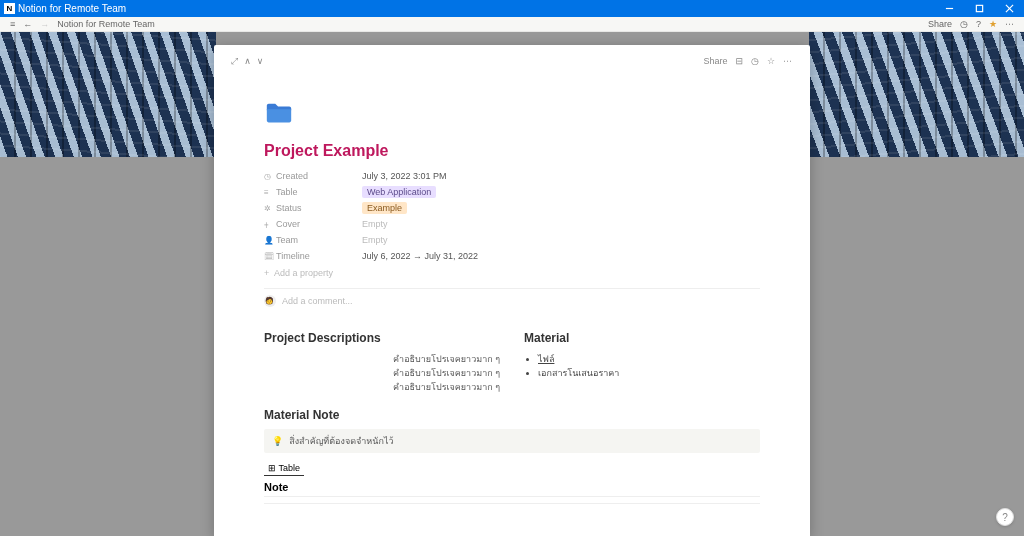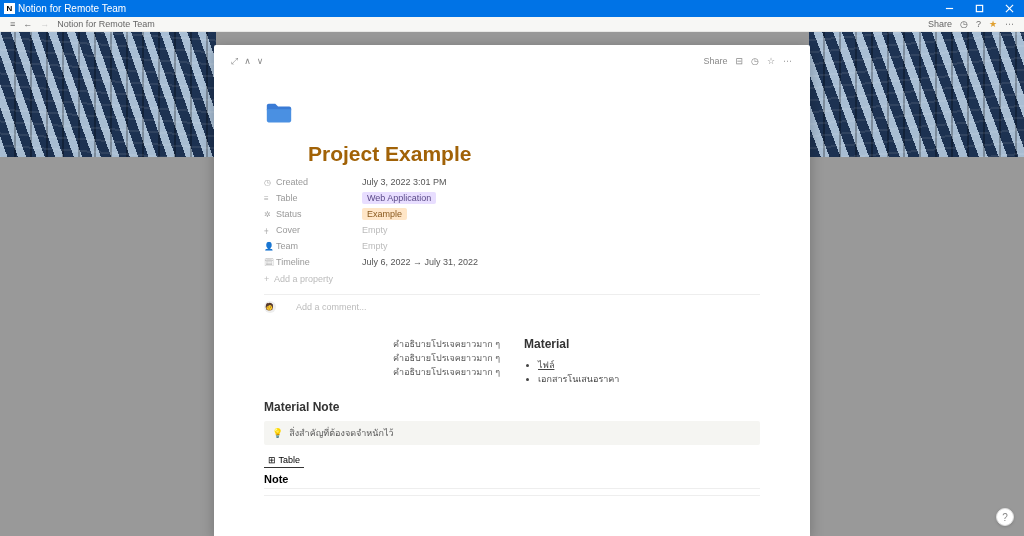--- a/index.html
+++ b/index.html
@@ -37,35 +37,35 @@
   
   .card { position:absolute; left:0; right:0; top:13px; bottom:0; background:#fff; border-radius:2px; box-shadow:0 2px 14px rgba(0,0,0,.25); padding: 9px 14px 0 14px; display:flex; flex-direction:column; }
 
   .card .tools { display:flex; align-items:center; font-size:9px; color:#888; height:14px; }
   .card .tools .l { padding:0 3px; }
   .card .tools .r { padding:0 4px; }
   .card .tools .sp { flex:1; }
 
   .body { padding: 30px 36px 0 36px; overflow:auto; flex:1; }
   .icon-folder svg { width:30px; height:30px; }
-  h1.pgtitle { font-size: 21px; font-weight:700; color:#a16207; margin-top:10px;margin-left:44px; }
+  h1.pgtitle { font-size: 16px; font-weight:700; color:#be185d; margin-top:10px; }
 
   .props { margin-top: 8px; font-size:9px; }
   .prow { display:flex; align-items:center; height:16px; }
   .prow .pico { width:10px; color:#aaa; font-size:8px; }
   .prow .pkey { width:88px; color:#999; padding-left:2px;}
   .prow .pval { color:#555; }
   .prow .empty { color:#bbb; }
   .tag { display:inline-block; padding:0 5px; border-radius:2px; font-size:9px; line-height:12px;}
   .tag.purple { background:#e8deff; color:#5b4a8a; }
   .tag.orange { background:#ffe6c7; color:#8a5a1f; }
   .addprop { color:#bbb; font-size:9px; padding:4px 0; display:flex;align-items:center;}
   .addprop .plus { width:10px; }
 
-  .cmtrow { border-top:1px solid #eee; margin-top:6px; padding:6px 0; display:flex; align-items:center; font-size:9px; color:#bbb;gap:14px; }
+  .cmtrow { border-top:1px solid #eee; margin-top:6px; padding:6px 0; display:flex; align-items:center; font-size:9px; color:#bbb; }
   .avatar { width:12px;height:12px;border-radius:50%; background:#eee; margin-right:6px; display:flex;align-items:center;justify-content:center;font-size:7px;}
 
   .cols { display:flex; gap:24px; margin-top:18px; }
   .cols .col { flex:1; }
   h3.sec { font-size:12px; font-weight:700; color:#333; margin-bottom:7px; }
   .desc-line { font-size:9px; color:#555; line-height:14px;text-align:right;}
   ul.mat { padding-left:14px; font-size:9px; color:#444; }
   ul.mat li { line-height:14px; }
   ul.mat li.linked { text-decoration:underline; }
 
@@ -188,20 +188,21 @@
         </div>
       </div>
 
       <div class="cmtrow">
         <div class="avatar">🧑</div>
         <span>Add a comment...</span>
       </div>
 
       <div class="cols">
         <div class="col">
+          <h3 class="sec">Project Descriptions</h3>
           <div class="desc-line">คำอธิบายโปรเจคยาวมาก ๆ</div>
           <div class="desc-line">คำอธิบายโปรเจคยาวมาก ๆ</div>
           <div class="desc-line">คำอธิบายโปรเจคยาวมาก ๆ</div>
         </div>
         <div class="col">
           <h3 class="sec">Material</h3>
           <ul class="mat">
             <li class="linked">ไฟล์</li>
             <li>เอกสารโนเสนอราคา</li>
           </ul>

